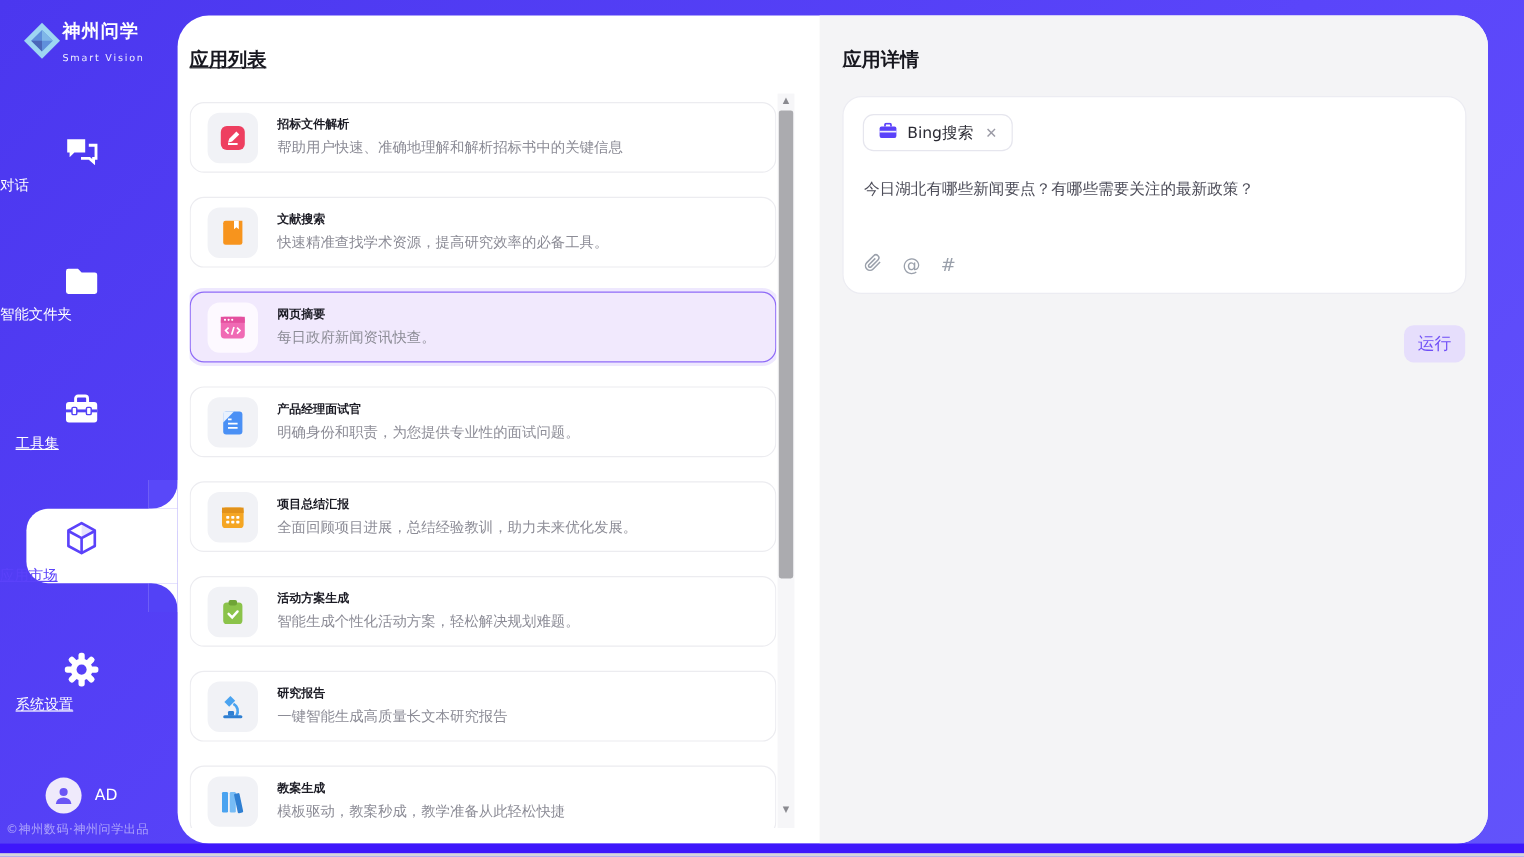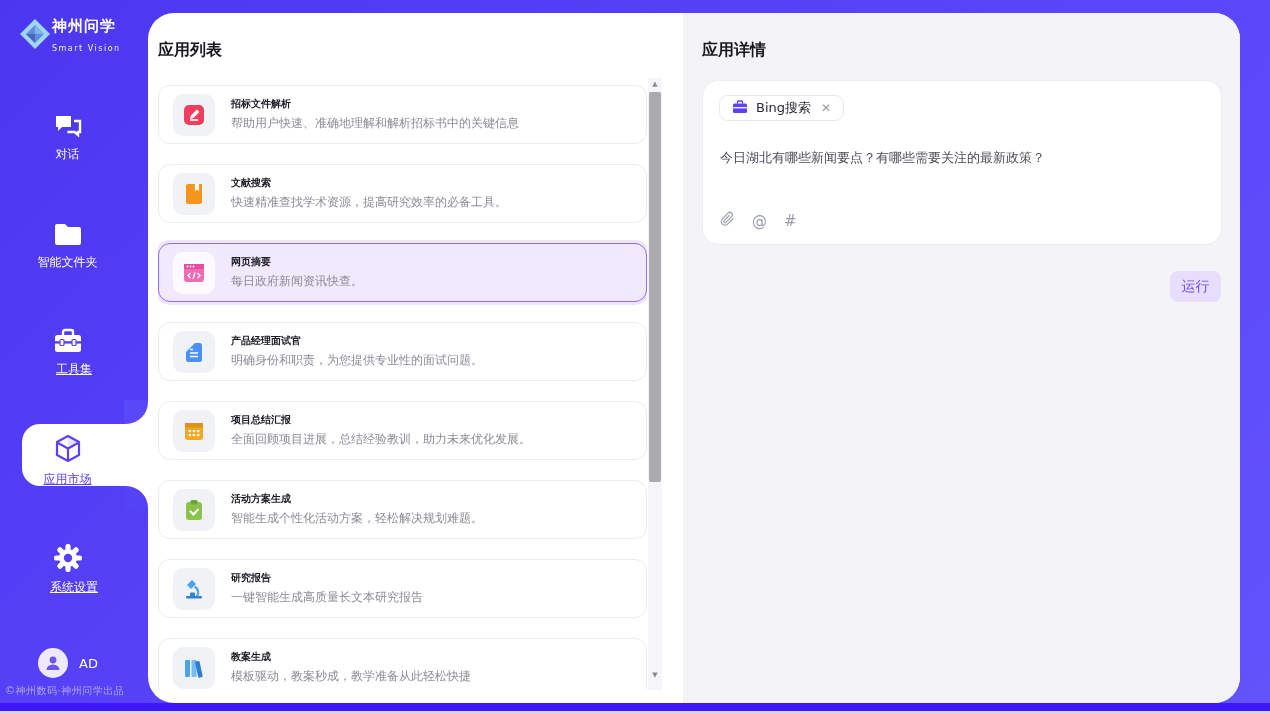--- a/index.html
+++ b/index.html
@@ -12,21 +12,21 @@
   
   .bottom-bar  { position:absolute; left:0; top:703px; width:1270px; height:8px; background:#3e17fb; }
   .bottom-edge { position:absolute; left:0; top:711px; width:1270px; height:3px; background:#d6d6db; }
 
   
   .sidebar { position:absolute; left:0; top:0; width:148px; height:703px; }
   .logo { position:absolute; left:18px; top:16px; display:flex; align-items:center; gap:0; }
   .logo-text .cn { font-size:15px; font-weight:bold; color:#fff; letter-spacing:1px; }
   .logo-text .en { font-size:8px; color:#eef; letter-spacing:1.5px; margin-top:1px; }
 
-  .nav-item { position:absolute; left:0; width:135px; text-align:center; color:#fff; cursor:pointer; }
+  .nav-item { position:absolute; left:0; width:135px; color:#fff; cursor:pointer; }
   .nav-item .ico { display:flex; justify-content:center; }
   .nav-item .lbl { display:block; font-size:12px; margin-top:6px; color:#fff; }
   .nav-item .lbl.u { text-decoration:underline;margin-left:13px; }
 
   
   .bubble { position:absolute; left:22px; top:424px; width:126px; height:62px;
             background:#fff; border-radius:18px 0 0 18px; }
   .conn { position:absolute; left:124px; width:24px; height:24px; background:#fff; }
   .conn.top { top:400px; }
   .conn.top::before { content:""; position:absolute; inset:0; background:#5948f9; border-bottom-right-radius:22px; }
@@ -39,21 +39,21 @@
   .avatar { width:30px; height:30px; border-radius:50%; background:#efeafb; display:flex; align-items:center; justify-content:center; }
   .user-name { color:#fff; font-size:13px; }
   .side-footer { position:absolute; left:5px; top:684px; width:140px; font-size:10px; color:rgba(255,255,255,.5); letter-spacing:.5px; }
 
   
   .panel { position:absolute; left:148px; top:13px; width:1092px; height:690px;
            background:#fff; border-radius:26px; }
 
   .list-region { position:absolute; left:0; top:0; width:535px; height:690px; }
   .region-title { font-size:16px; font-weight:bold; color:#17171f; }
-  .list-region .region-title { position:absolute; left:10px; top:27px; }
+  .list-region .region-title { position:absolute; left:10px; top:27px;text-decoration:underline; }
 
   .list-viewport { position:absolute; left:10px; top:65px; width:489px; height:612px; overflow:hidden; }
   .app-card { position:relative; width:489px; height:59px; border:1px solid #ececf0; border-radius:12px;
               background:#fff; margin-bottom:20px; display:flex; align-items:center; padding:0 14px; gap:16px; cursor:pointer; }
   .app-card.selected { border:1px solid #8f6bf7; background:#f1e9fd; box-shadow:0 0 0 3px rgba(140,100,247,.15); }
   .card-icon { width:42px; height:42px; border-radius:10px; background:#f1f2f6; flex:0 0 42px;
                display:flex; align-items:center; justify-content:center; }
   .app-card.selected .card-icon { background:#fdf9ff; }
   .card-texts { display:flex; flex-direction:column; gap:4px; }
   .card-title { font-size:10px; font-weight:bold; color:#1b1b24; }
@@ -65,21 +65,21 @@
   .sb-arrow.up { top:0; } .sb-arrow.down { bottom:8px; }
   .sb-thumb { position:absolute; left:1px; top:14px; width:12px; height:390px; background:#ababaf; border-radius:2px; cursor:pointer; }
 
   
   .detail-region { position:absolute; left:535px; top:0; width:557px; height:690px;
                    background:#f4f4f6; border-radius:0 26px 26px 0; }
   .detail-region .region-title { position:absolute; left:19px; top:27px; }
 
   .prompt-card { position:absolute; left:19px; top:67px; width:520px; height:165px;
                  background:#fff; border:1px solid #ececf2; border-radius:16px; }
-  .tool-tag { position:absolute; left:16px; top:14px; height:26px; padding:0 10px 0 12px;
+  .tool-tag { position:absolute; left:16px; top:14px; height:31px; padding:0 10px 0 12px;
               border:1px solid #e6e6ee; border-radius:9px; display:flex; align-items:center; gap:8px;
               background:#fff; cursor:pointer; }
   .tool-tag .t-lbl { font-size:13px; color:#2a2a33; }
   .tool-tag .t-close { font-size:12px; color:#9a9aa5; cursor:pointer; padding:0 2px; }
   .prompt-text { position:absolute; left:17px; top:68px; width:480px; font-size:13px; color:#4c4c58; cursor:text; }
   .prompt-tools { position:absolute; left:17px; bottom:13px; display:flex; align-items:center; gap:17px; color:#9aa0ab; }
   .pt-glyph { font-size:15px; cursor:pointer; }
 
   .run-btn { position:absolute; left:487px; top:258px; width:51px; height:31px; background:#e6defc;
              color:#6f4ef6; font-size:14px; border:none; border-radius:8px; cursor:pointer;

